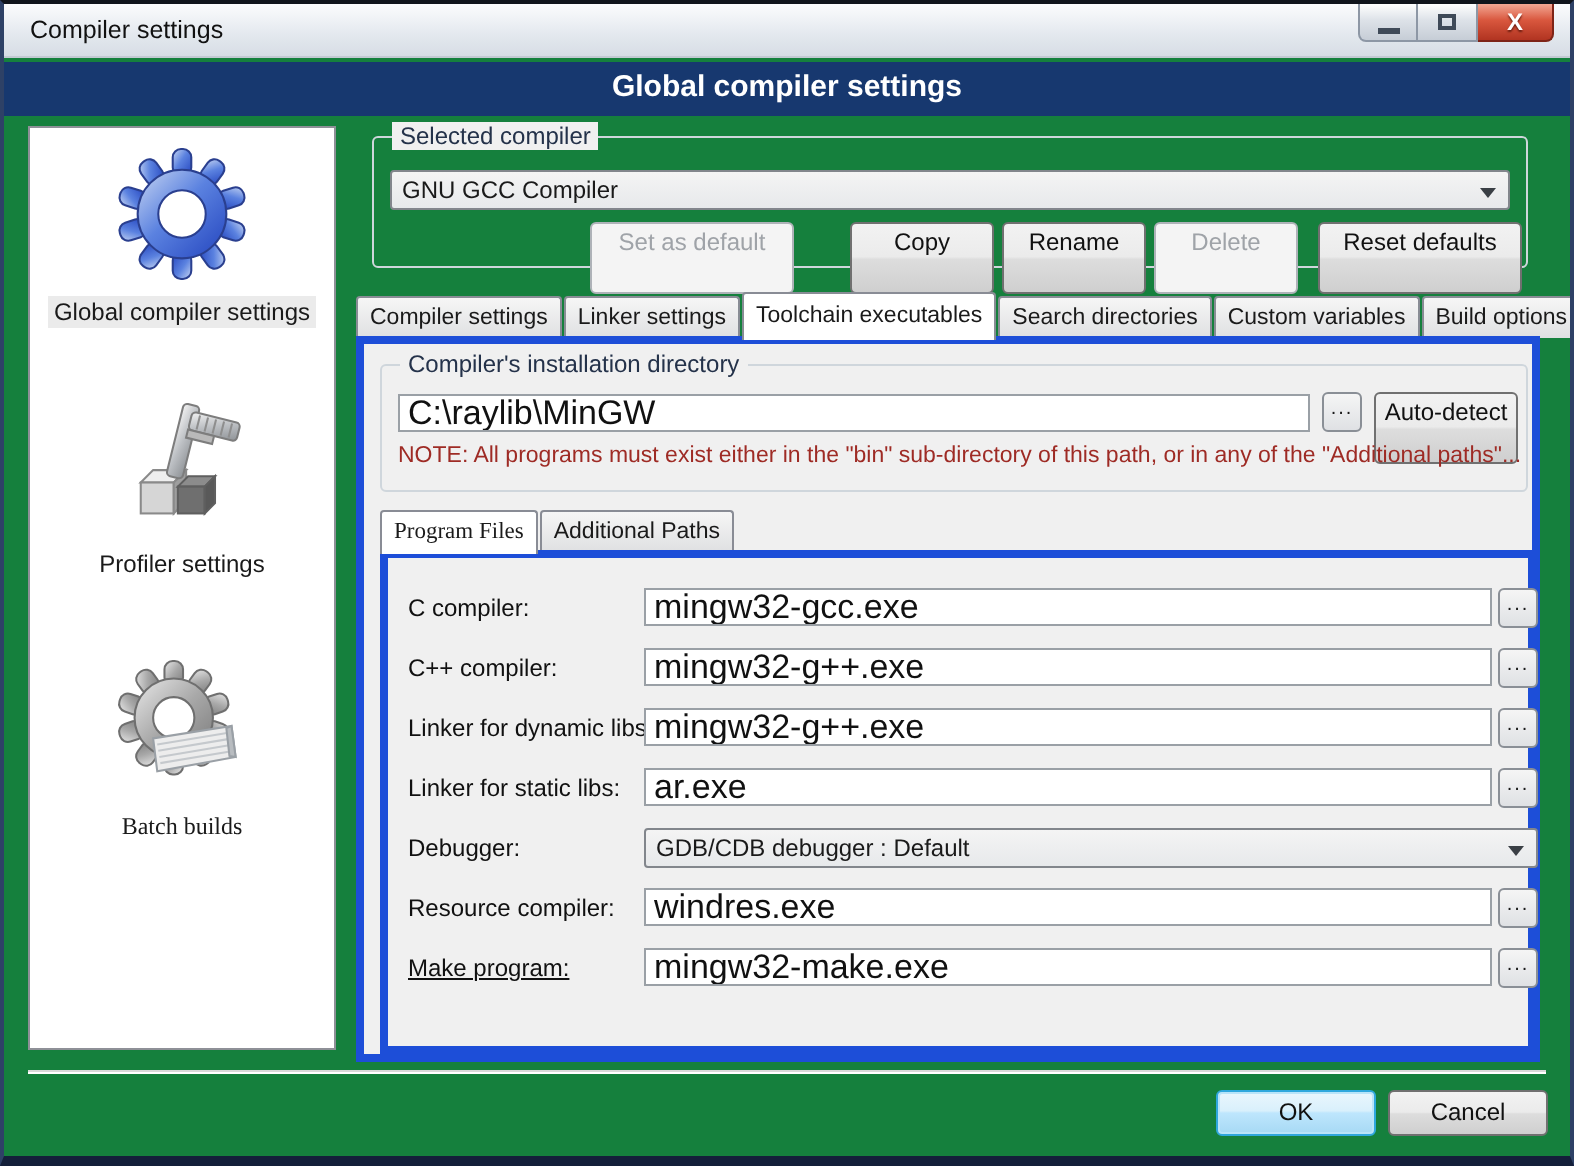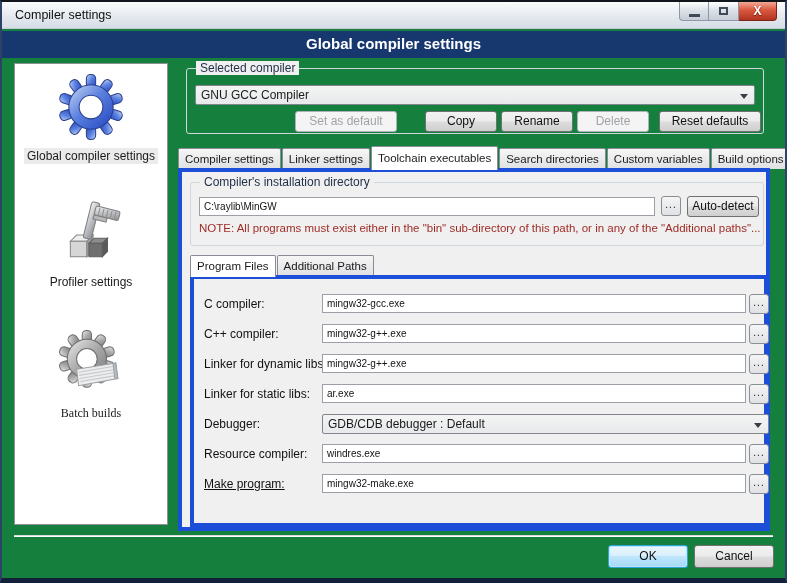--- a/index.html
+++ b/index.html
@@ -26,28 +26,28 @@
   .header{height:27px;margin-top:2px;background:#17386f;color:#fff;font-weight:bold;font-size:15px;line-height:26px;text-align:center;}
   
   .sidebar{position:absolute;left:12px;top:61px;width:154px;height:462px;background:#fff;border:1px solid #8e9097;display:flex;flex-direction:column;align-items:center;}
   .side-item{display:flex;flex-direction:column;align-items:center;cursor:pointer;}
   .side-item .lbl{margin-top:5px;padding:1px 3px;font-size:12px;}
   .side-item.selected .lbl{background:#ebebeb;}
   
   .groupbox{position:absolute;border:1px solid #cfd6dc;border-radius:3px;padding-left:36px;}
   .groupbox>.glabel{position:absolute;top:-8px;left:9px;background:#f0f0f0;padding:0 4px;color:#24324a;font-size:12px;}
   
-  .btn{position:absolute;height:21px;border:1px solid #707070;border-radius:3px;
+  .btn{position:absolute;height:36px;border:1px solid #707070;border-radius:3px;
     background:linear-gradient(#f2f2f2,#ebebeb 48%,#dddddd 52%,#cfcfcf);
     font-family:"Liberation Sans",sans-serif;font-size:12px;color:#111;text-align:center;line-height:19px;cursor:pointer;}
   .btn.disabled{border-color:#aeb2b8;background:#f4f4f4;color:#9fa3a8;cursor:default;}
   .btn.default{border-color:#2fa7dd;background:linear-gradient(#eaf6fd,#d9f0fc 45%,#bee6fd 50%,#a6d9f4);box-shadow:0 0 0 1px #b9e4f9 inset;}
   .browse{position:absolute;width:20px;height:20px;border:1px solid #8a8f96;border-radius:3px;background:linear-gradient(#f5f5f5,#dfe1e4);font-size:10px;line-height:16px;text-align:center;letter-spacing:1px;cursor:pointer;}
   
-  .tinput{position:absolute;height:19px;border:1px solid #9aa0a6;background:#fff;font-family:"Liberation Sans",sans-serif;font-size:10px;padding:0 4px;color:#111;}
+  .tinput{position:absolute;height:19px;border:1px solid #9aa0a6;background:#fff;font-family:"Liberation Sans",sans-serif;font-size:17px;padding:0 4px;color:#111;}
   .combo{position:absolute;height:20px;border:1px solid #82868c;border-radius:2px;background:linear-gradient(#f4f4f4,#e7e9eb);padding:2px 20px 0 5px;cursor:pointer;white-space:nowrap;overflow:hidden;}
   .combo .arr{position:absolute;right:6px;top:8px;width:0;height:0;border-left:4px solid transparent;border-right:4px solid transparent;border-top:5px solid #3a3f45;}
   
   .tabs{position:absolute;display:flex;align-items:flex-end;white-space:nowrap;}
   .tab{height:21px;padding:0 6px;line-height:20px;font-size:11.5px;border:1px solid #898c95;border-bottom:none;border-radius:2px 2px 0 0;background:linear-gradient(#f6f6f6,#dfe0e2);margin-right:1px;cursor:pointer;}
   .tab.active{height:24px;line-height:23px;background:#fff;position:relative;z-index:3;margin-bottom:-1px;}
   .tabpanel{position:absolute;border:4px solid #1d4ed8;background:#f0f0f0;z-index:2;}
   
   .rowlabel{position:absolute;left:10px;font-size:12px;color:#111;}
   .note{position:absolute;font-size:11.5px;color:#9e2b25;}
@@ -200,21 +200,21 @@
 
     <div class="groupbox" style="left:8px;top:10px;width:574px;height:64px;">
       <span class="glabel">Compiler's installation directory</span>
       <input class="tinput" style="left: 8px; top: 14px; width: 456px;" value="C:\raylib\MinGW">
       <div class="browse" style="left:470px;top:13px;">...</div>
       <div class="btn" style="left:496px;top:13px;width:72px;">Auto-detect</div>
       <div class="note" style="left:8px;top:39px;">NOTE: All programs must exist either in the "bin" sub-directory of this path, or in any of the "Additional paths"...</div>
     </div>
 
     <div class="tabs" style="left:8px;top:82px;height:22px;">
-      <div class="tab active" style="height:22px;line-height:21px;">Program Files</div>
+      <div class="tab active" style="height:22px;line-height:21px;font-family:Liberation Serif, serif;">Program Files</div>
       <div class="tab">Additional Paths</div>
     </div>
 
     <div class="tabpanel" style="left:8px;top:103px;width:578px;height:252px;background:#f0f0f0;">
 
       <span class="rowlabel" style="top:18px;">C compiler:</span>
       <input class="tinput" style="left: 128px; top: 15px; width: 424px;" value="mingw32-gcc.exe">
       <div class="browse" style="left:555px;top:15px;">...</div>
 
       <span class="rowlabel" style="top:48px;">C++ compiler:</span>

